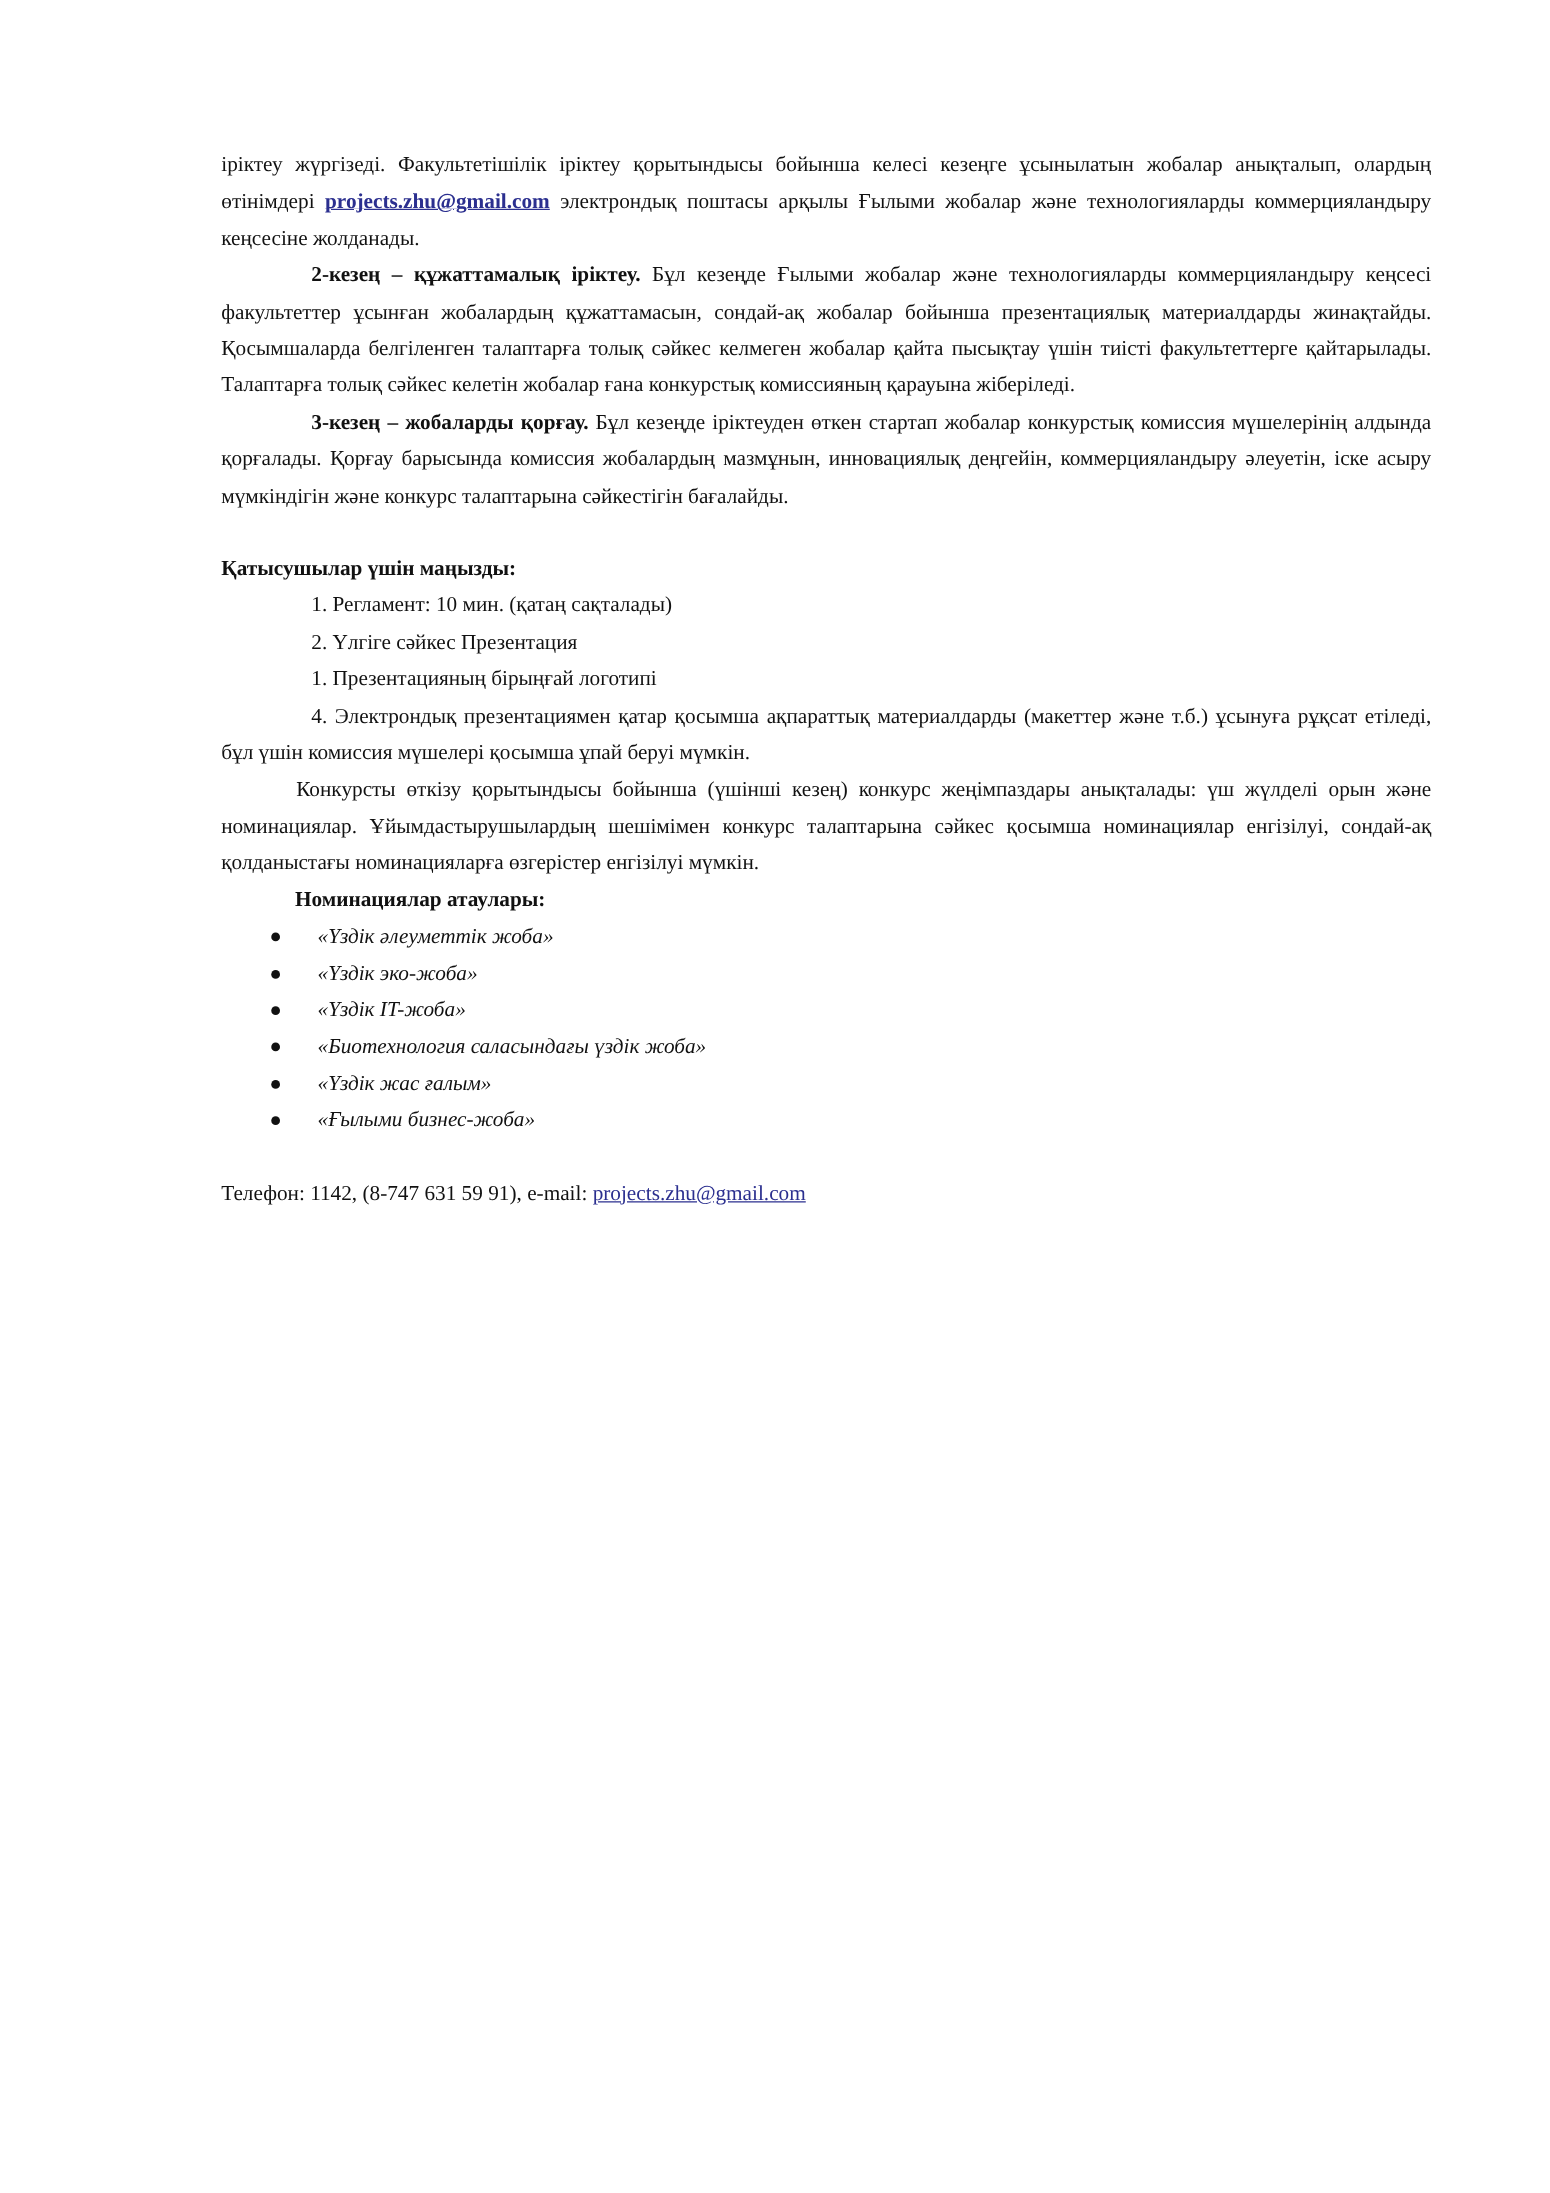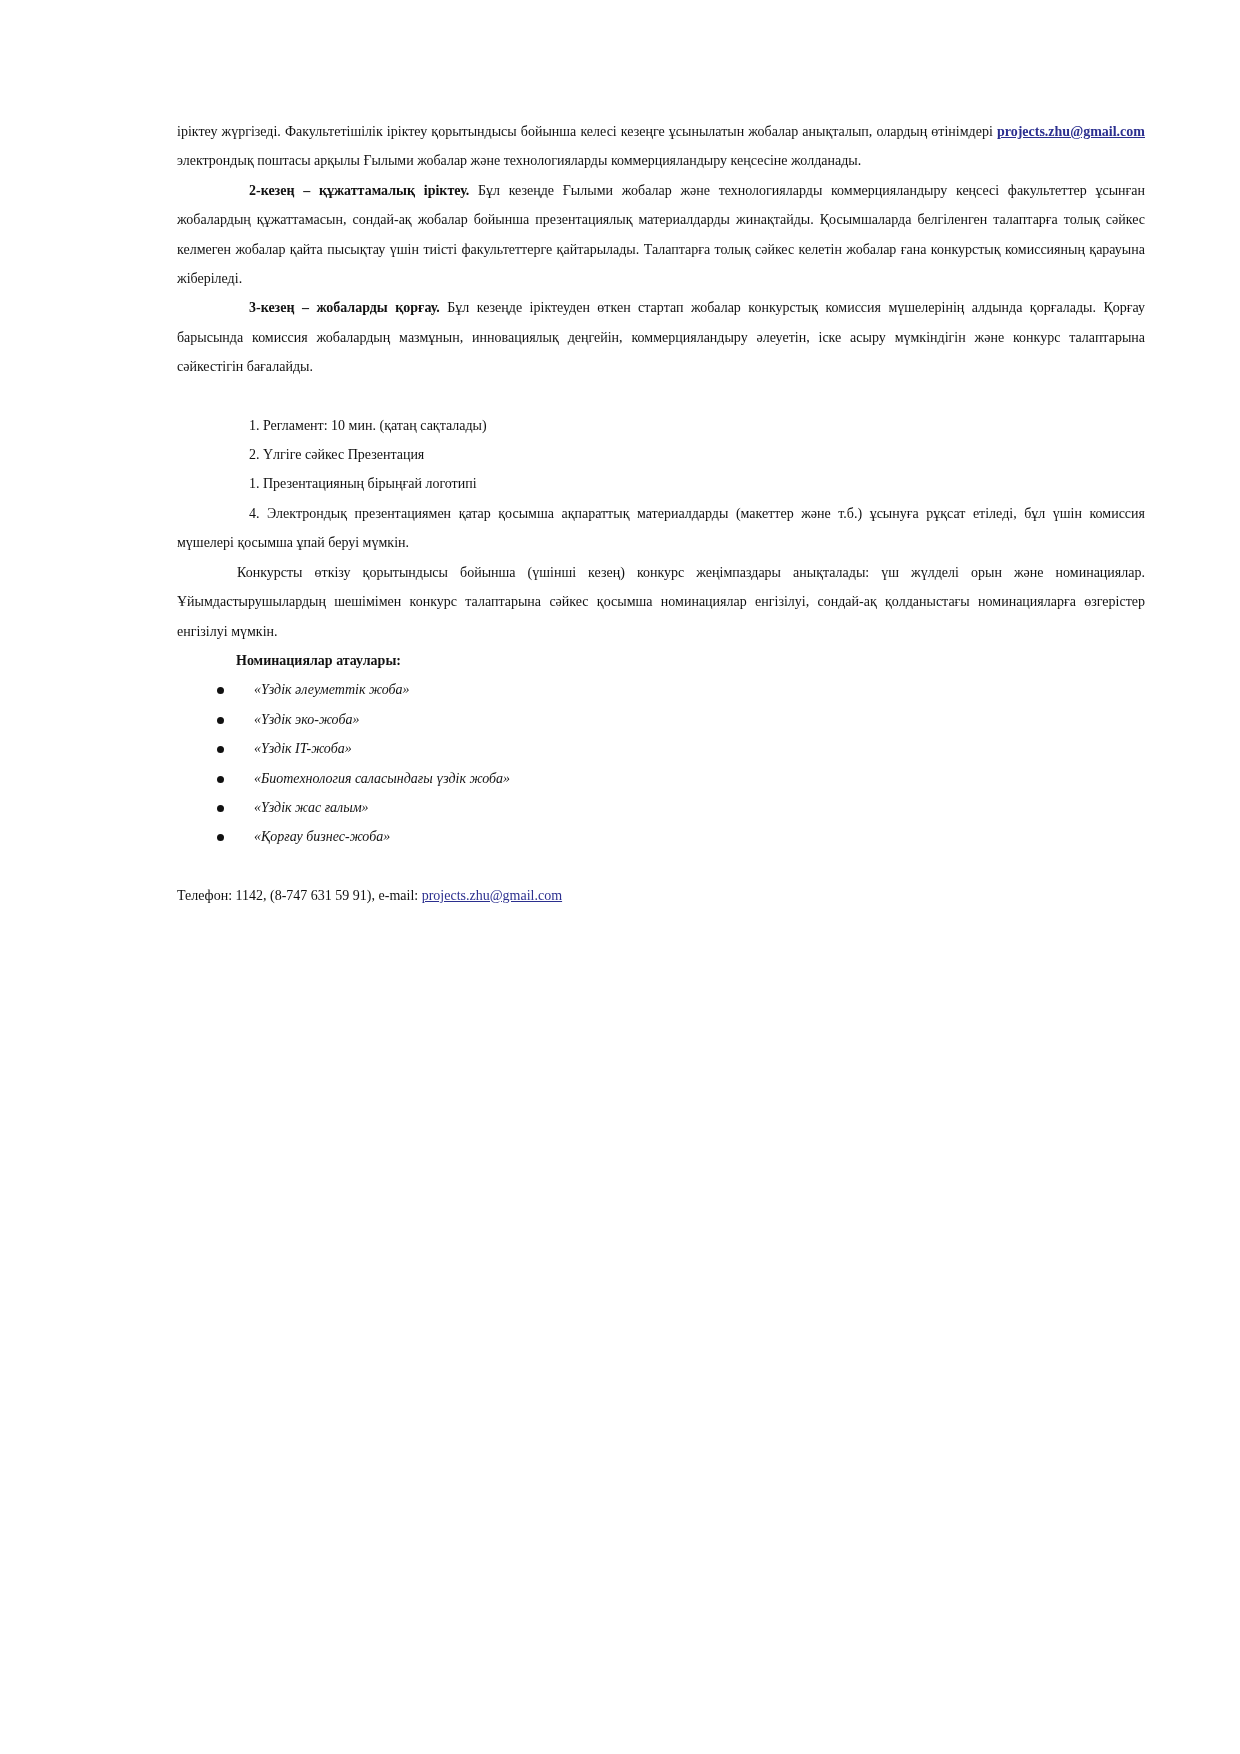--- a/index.html
+++ b/index.html
@@ -9,21 +9,21 @@
       position: relative;
       font-family: "Liberation Serif", "DejaVu Serif", serif;
       color: #111111;
       overflow: hidden;
     }
     .page {
       position: absolute;
       left: 177px;
       top: 117px;
       width: 968px;
-      font-size: 14px;
+      font-size: 17px;
       line-height: 29.4px;
     }
     p { margin: 0; text-align: justify; }
     .indent { text-indent: 72px; }
     .indent-sm { text-indent: 60px; }
     .bold { font-weight: bold; }
     a.link { color: #2b2f8f; text-decoration: underline; }
     a.link.bold { font-weight: bold; }
     .gap { height: 29px; }
     .numlist { margin: 0; padding: 0; list-style: none; }
@@ -49,36 +49,37 @@
 <div class="page">
 
   <p><span>іріктеу жүргізеді. Факультетішілік іріктеу қорытындысы бойынша келесі кезеңге ұсынылатын жобалар анықталып, олардың өтінімдері </span><a class="link bold">projects.zhu@gmail.com</a><span> электрондық поштасы арқылы Ғылыми жобалар және технологияларды коммерцияландыру кеңсесіне жолданады.</span></p>
 
   <p class="indent"><span class="bold">2-кезең – құжаттамалық іріктеу.</span><span> Бұл кезеңде Ғылыми жобалар және технологияларды коммерцияландыру кеңсесі факультеттер ұсынған жобалардың құжаттамасын, сондай-ақ жобалар бойынша презентациялық материалдарды жинақтайды. Қосымшаларда белгіленген талаптарға толық сәйкес келмеген жобалар қайта пысықтау үшін тиісті факультеттерге қайтарылады. Талаптарға толық сәйкес келетін жобалар ғана конкурстық комиссияның қарауына жіберіледі.</span></p>
 
   <p class="indent"><span class="bold">3-кезең – жобаларды қорғау.</span><span> Бұл кезеңде іріктеуден өткен стартап жобалар конкурстық комиссия мүшелерінің алдында қорғалады. Қорғау барысында комиссия жобалардың мазмұнын, инновациялық деңгейін, коммерцияландыру әлеуетін, іске асыру мүмкіндігін және конкурс талаптарына сәйкестігін бағалайды.</span></p>
 
   <div class="gap"></div>
 
+  <p class="heading">Қатысушылар үшін маңызды:</p>
   <ul class="numlist">
     <li>1. Регламент: 10 мин. (қатаң сақталады)</li>
     <li>2. Үлгіге сәйкес Презентация</li>
     <li>1. Презентацияның бірыңғай логотипі</li>
     <li class="wrap">4. Электрондық презентациямен қатар қосымша ақпараттық материалдарды (макеттер және т.б.) ұсынуға рұқсат етіледі, бұл үшін комиссия мүшелері қосымша ұпай беруі мүмкін.</li>
   </ul>
 
   <p class="indent-sm">Конкурсты өткізу қорытындысы бойынша (үшінші кезең) конкурс жеңімпаздары анықталады: үш жүлделі орын және номинациялар. Ұйымдастырушылардың шешімімен конкурс талаптарына сәйкес қосымша номинациялар енгізілуі, сондай-ақ қолданыстағы номинацияларға өзгерістер енгізілуі мүмкін.</p>
 
   <p class="nom-heading">Номинациялар атаулары:</p>
   <ul class="bullets">
     <li><span class="dot"></span><span>«Үздік әлеуметтік жоба»</span></li>
     <li><span class="dot"></span><span>«Үздік эко-жоба»</span></li>
     <li><span class="dot"></span><span>«Үздік IT-жоба»</span></li>
     <li><span class="dot"></span><span>«Биотехнология саласындағы үздік жоба»</span></li>
     <li><span class="dot"></span><span>«Үздік жас ғалым»</span></li>
-    <li><span class="dot"></span><span>«Қорғау бизнес-жоба»</span></li>
+    <li><span class="dot"></span><span>«Ғылыми бизнес-жоба»</span></li>
   </ul>
 
   <div class="gap"></div>
 
   <p><span>Телефон: 1142, (8-747 631 59 91), e-mail: </span><a class="link">projects.zhu@gmail.com</a></p>
 
 </div>
 
 </body></html>

